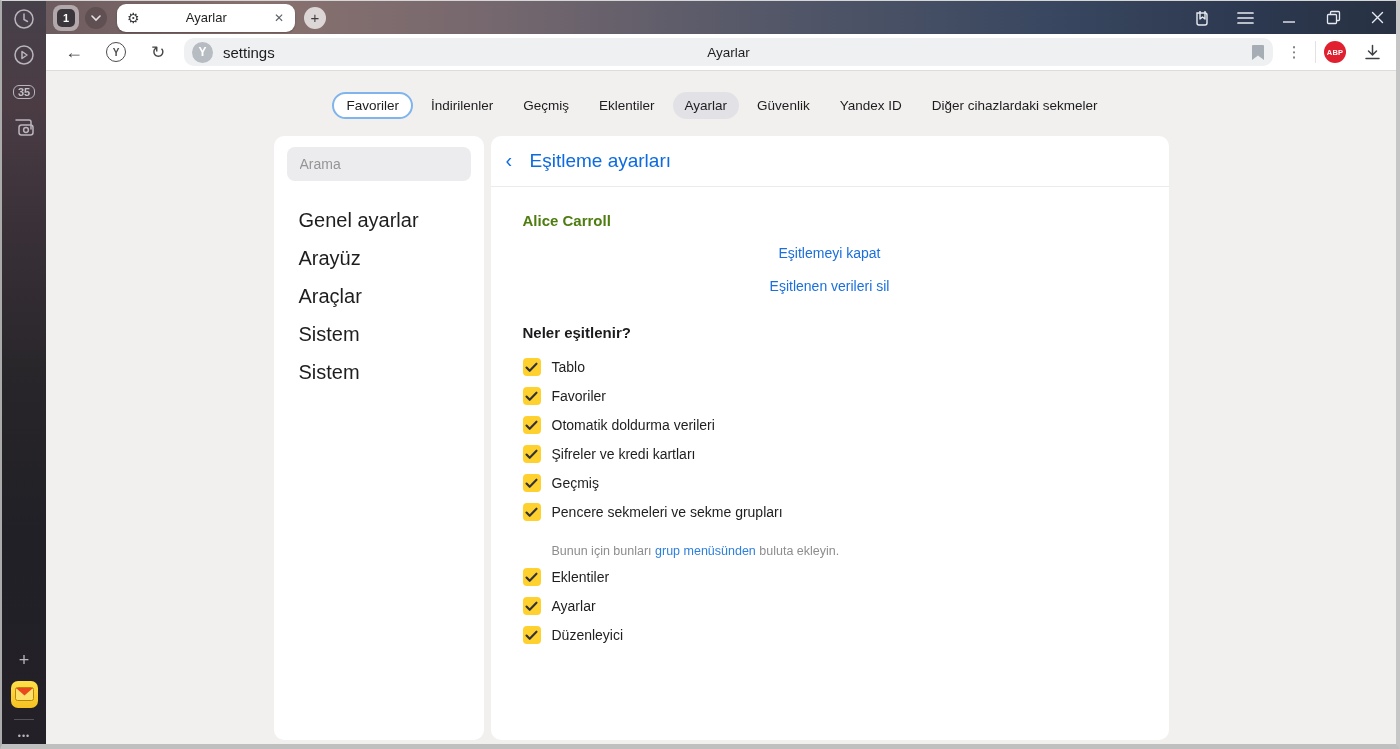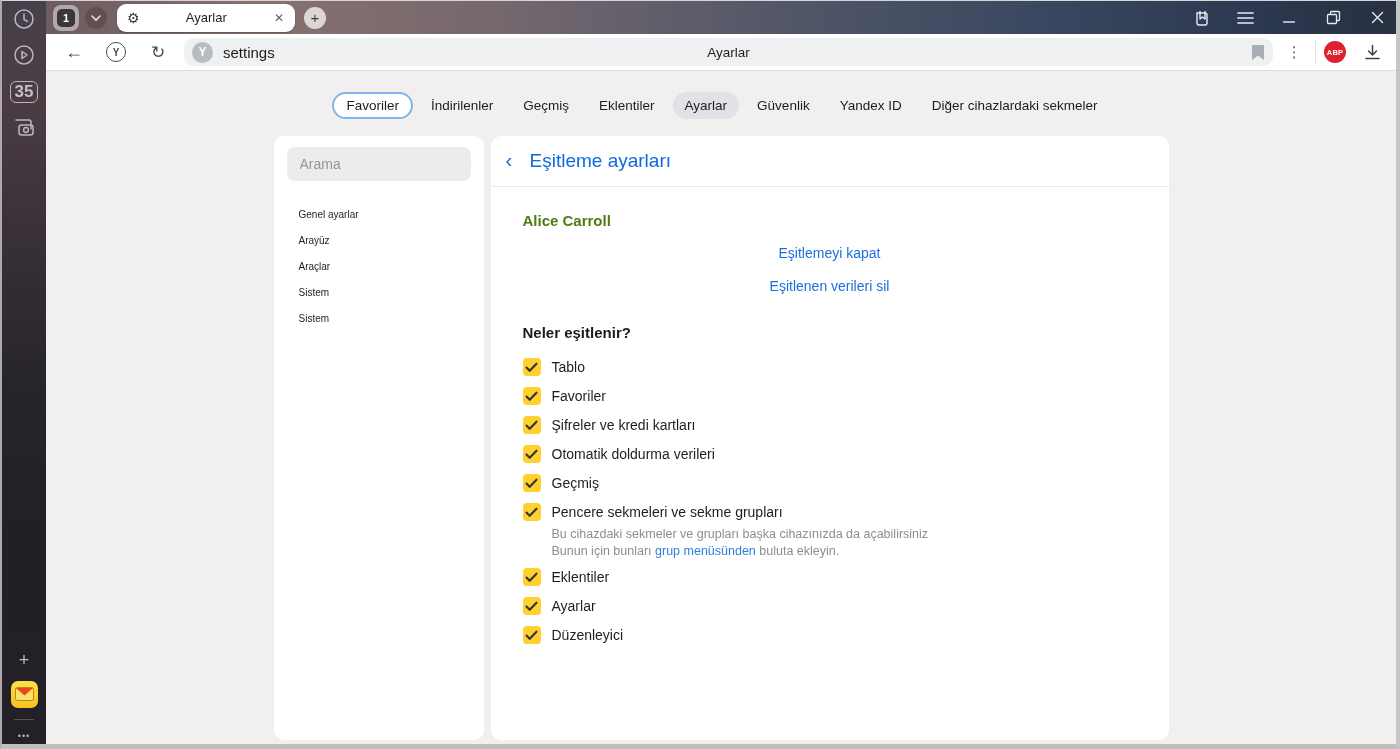--- a/index.html
+++ b/index.html
@@ -10,21 +10,21 @@
     border-left:2px solid #ababab; border-right:4px solid #c6c6c6;
     border-bottom:5px solid #bfbfbf; border-top:1px solid #d6d6d6; }
 
   
   .side-rail { position:absolute; left:0; top:0; bottom:0; width:44px;
     background:linear-gradient(180deg,#46404a 0%,#4b3c44 14%,#3a3138 30%,#272529 52%,#212026 72%,#232127 100%);
     z-index:5; }
   .rail-icon { position:absolute; left:0; width:44px; height:26px; display:flex;
     align-items:center; justify-content:center; color:#b9b5bd; cursor:pointer; }
   .rail-badge { border:1.5px solid #b9b5bd; border-radius:6px; padding:0 4px;
-    font-size:17px; font-weight:bold; color:#c4c0c8; }
+    font-size:11px; font-weight:bold; color:#c4c0c8; }
   .rail-divider { position:absolute; left:12px; width:20px; height:1px; background:#55525a; }
   .rail-dots { font-size:9px; letter-spacing:1px; color:#b9b5bd; }
   .mail-btn { width:27px; height:27px; border-radius:7px;
     background:linear-gradient(180deg,#ffe04a 0%,#f6c122 100%);
     display:flex; align-items:center; justify-content:center; }
 
   
   .tab-strip { position:absolute; left:44px; right:0; top:0; height:33px;
     background:linear-gradient(90deg,#6c5b5f 0%,#89716e 16%,#74676e 34%,#535768 54%,#394760 74%,#2c384f 90%,#273142 100%);
     display:flex; align-items:center; }
@@ -90,21 +90,21 @@
   .chip.active { background:#e2e1e5; }
 
   .panels { display:flex; justify-content:center; gap:7px; margin-top:17px; }
   .panel { background:#fff; border-radius:10px; height:604px; }
   .settings-nav { width:210px; padding:11px 13px; }
   .search-input { width:100%; height:34px; background:#ececee; border:none; outline:none;
     border-radius:8px; padding:0 13px; font-size:14px; color:#0369a1;
     font-family:"Liberation Sans", sans-serif; }
   .search-input::placeholder { color:#959595; }
   .nav-list { margin-top:21px; }
-  .nav-item { font-size:10px; color:#1e1e20; padding:7px 12px; border-radius:6px;
+  .nav-item { font-size:20px; color:#1e1e20; padding:7px 12px; border-radius:6px;
     cursor:pointer; margin-bottom:1px; }
 
   .settings-main { width:678px; display:flex; flex-direction:column; }
   .main-header { height:51px; display:flex; align-items:center; padding-left:15px;
     border-bottom:1px solid #ebebeb; }
   .back-chevron { font-size:20px; color:#0d6be0; width:18px; cursor:pointer;
     line-height:1; padding-bottom:2px; }
   .main-title { font-size:19px; color:#0d6be0; margin-left:6px; cursor:pointer; }
   .main-body { padding:25px 32px 0 32px; }
   .account-name { font-size:15px; font-weight:bold; color:#4d7c0f; margin-bottom:15px; }
@@ -304,51 +304,51 @@
             </span>
             <span class="sync-label">Favoriler</span>
           </div>
 
           <div class="sync-row">
             <span class="checkbox">
               <svg width="13" height="11" viewBox="0 0 13 11" fill="none" stroke="#33323a" stroke-width="2.1">
                   <path d="M1.5 5.5l3.2 3.3L11.5 1.7" stroke-linecap="round" stroke-linejoin="round"></path>
                 </svg>
             </span>
+            <span class="sync-label">Otomatik doldurma verileri</span>
+          </div>
+
+          <div class="sync-row">
+            <span class="checkbox">
+              <svg width="13" height="11" viewBox="0 0 13 11" fill="none" stroke="#33323a" stroke-width="2.1">
+                  <path d="M1.5 5.5l3.2 3.3L11.5 1.7" stroke-linecap="round" stroke-linejoin="round"></path>
+                </svg>
+            </span>
             <span class="sync-label">Şifreler ve kredi kartları</span>
           </div>
 
           <div class="sync-row">
             <span class="checkbox">
               <svg width="13" height="11" viewBox="0 0 13 11" fill="none" stroke="#33323a" stroke-width="2.1">
                   <path d="M1.5 5.5l3.2 3.3L11.5 1.7" stroke-linecap="round" stroke-linejoin="round"></path>
                 </svg>
             </span>
-            <span class="sync-label">Otomatik doldurma verileri</span>
-          </div>
-
-          <div class="sync-row">
-            <span class="checkbox">
-              <svg width="13" height="11" viewBox="0 0 13 11" fill="none" stroke="#33323a" stroke-width="2.1">
-                  <path d="M1.5 5.5l3.2 3.3L11.5 1.7" stroke-linecap="round" stroke-linejoin="round"></path>
-                </svg>
-            </span>
             <span class="sync-label">Geçmiş</span>
           </div>
 
           <div class="sync-row">
             <span class="checkbox">
               <svg width="13" height="11" viewBox="0 0 13 11" fill="none" stroke="#33323a" stroke-width="2.1">
                   <path d="M1.5 5.5l3.2 3.3L11.5 1.7" stroke-linecap="round" stroke-linejoin="round"></path>
                 </svg>
             </span>
             <span class="sync-label">Pencere sekmeleri ve sekme grupları</span>
           </div>
           <div class="sync-desc">
-            <span>Bu cihazdaki sekmeler ve grupları başka cihazınızda da açabilirsiniz</span><br>
+            <br>
             <span>Bunun için bunları </span><span class="desc-link">grup menüsünden</span><span> buluta ekleyin.</span>
           </div>
 
           <div class="sync-row">
             <span class="checkbox">
               <svg width="13" height="11" viewBox="0 0 13 11" fill="none" stroke="#33323a" stroke-width="2.1">
                   <path d="M1.5 5.5l3.2 3.3L11.5 1.7" stroke-linecap="round" stroke-linejoin="round"></path>
                 </svg>
             </span>
             <span class="sync-label">Eklentiler</span>

